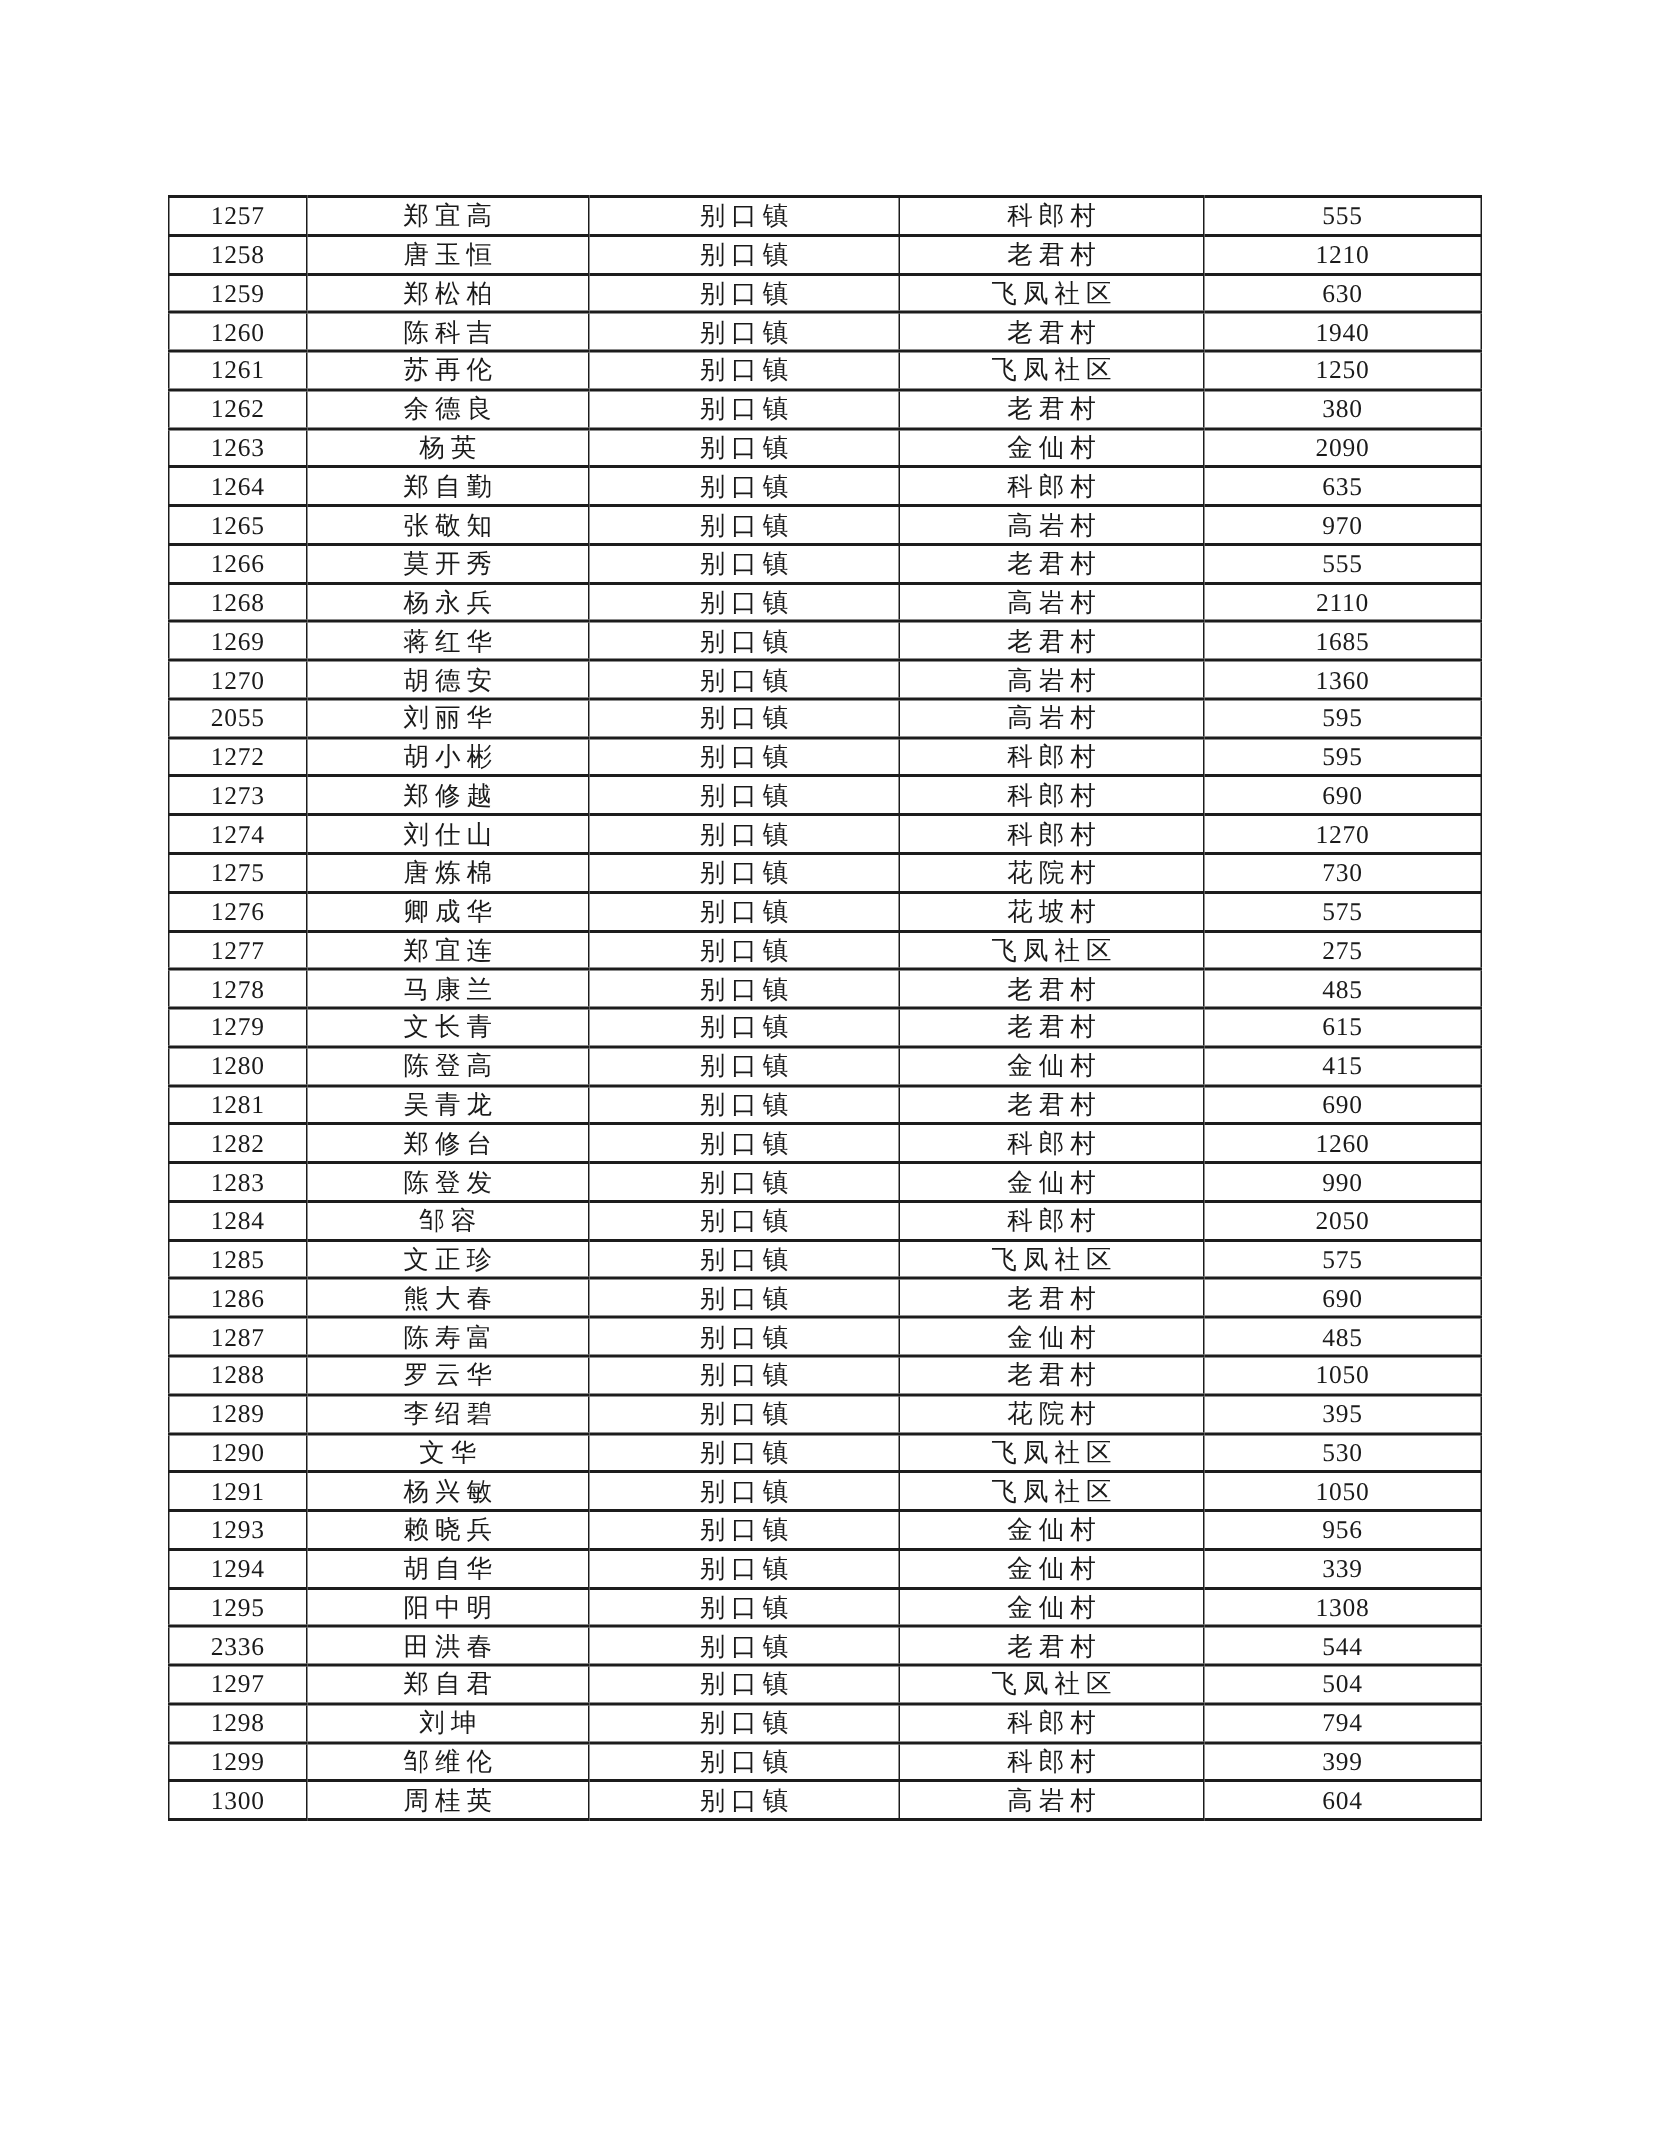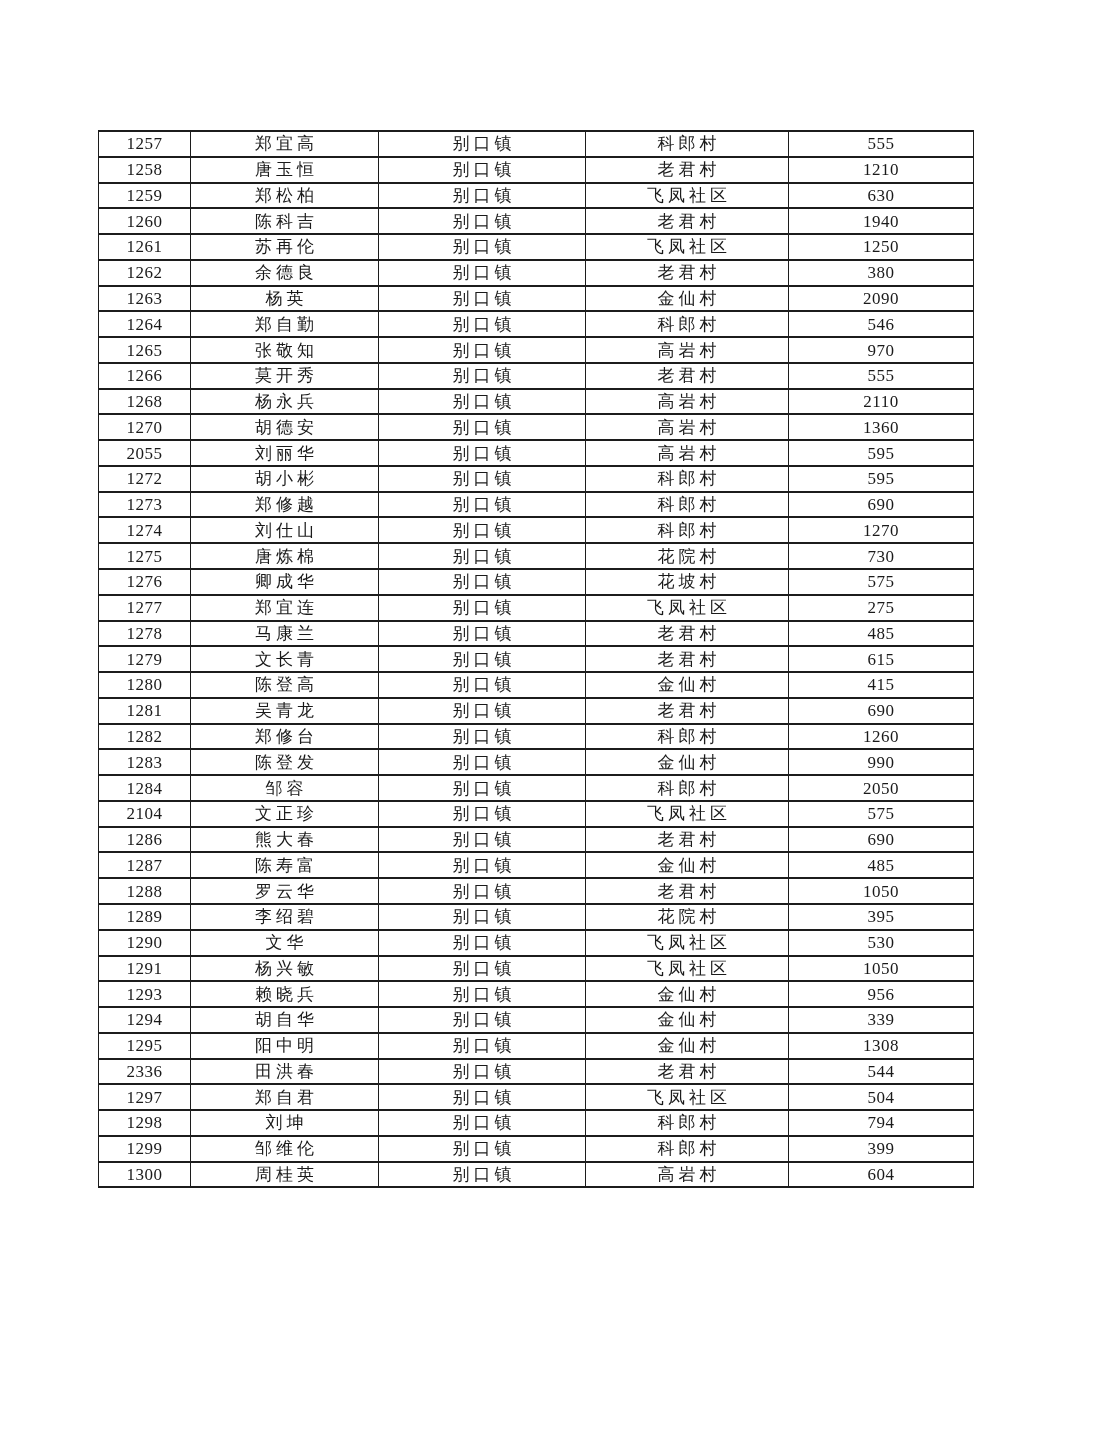--- a/index.html
+++ b/index.html
@@ -9,21 +9,21 @@
     width: 1105px;
     height: 1429px;
     background: #ffffff;
     margin: 0 auto;
     font-family: "Liberation Serif", "DejaVu Serif", serif;
     color: #1a1a1a;
     overflow: hidden;
   }
   table.roster {
     position: absolute;
-    left: 98px;
+    left: 112px;
     top: 130px;
     width: 875px;
     border-collapse: collapse;
     table-layout: fixed;
   }
   table.roster td {
     border-left: 1px solid #1c1c1c;
     border-right: 1px solid #1c1c1c;
     border-top: 2px solid #1c1c1c;
     border-bottom: 2px solid #1c1c1c;
@@ -108,21 +108,21 @@
           <td class="cell-name">杨英</td>
           <td class="cell-town">别口镇</td>
           <td class="cell-village">金仙村</td>
           <td class="cell-amount">2090</td>
         </tr>
         <tr>
           <td class="cell-index">1264</td>
           <td class="cell-name">郑自勤</td>
           <td class="cell-town">别口镇</td>
           <td class="cell-village">科郎村</td>
-          <td class="cell-amount">546</td>
+          <td class="cell-amount">635</td>
         </tr>
         <tr>
           <td class="cell-index">1265</td>
           <td class="cell-name">张敬知</td>
           <td class="cell-town">别口镇</td>
           <td class="cell-village">高岩村</td>
           <td class="cell-amount">970</td>
         </tr>
         <tr>
           <td class="cell-index">1266</td>
@@ -132,20 +132,27 @@
           <td class="cell-amount">555</td>
         </tr>
         <tr>
           <td class="cell-index">1268</td>
           <td class="cell-name">杨永兵</td>
           <td class="cell-town">别口镇</td>
           <td class="cell-village">高岩村</td>
           <td class="cell-amount">2110</td>
         </tr>
         <tr>
+          <td class="cell-index">1269</td>
+          <td class="cell-name">蒋红华</td>
+          <td class="cell-town">别口镇</td>
+          <td class="cell-village">老君村</td>
+          <td class="cell-amount">1685</td>
+        </tr>
+        <tr>
           <td class="cell-index">1270</td>
           <td class="cell-name">胡德安</td>
           <td class="cell-town">别口镇</td>
           <td class="cell-village">高岩村</td>
           <td class="cell-amount">1360</td>
         </tr>
         <tr>
           <td class="cell-index">2055</td>
           <td class="cell-name">刘丽华</td>
           <td class="cell-town">别口镇</td>
@@ -237,21 +244,21 @@
           <td class="cell-amount">990</td>
         </tr>
         <tr>
           <td class="cell-index">1284</td>
           <td class="cell-name">邹容</td>
           <td class="cell-town">别口镇</td>
           <td class="cell-village">科郎村</td>
           <td class="cell-amount">2050</td>
         </tr>
         <tr>
-          <td class="cell-index">2104</td>
+          <td class="cell-index">1285</td>
           <td class="cell-name">文正珍</td>
           <td class="cell-town">别口镇</td>
           <td class="cell-village">飞凤社区</td>
           <td class="cell-amount">575</td>
         </tr>
         <tr>
           <td class="cell-index">1286</td>
           <td class="cell-name">熊大春</td>
           <td class="cell-town">别口镇</td>
           <td class="cell-village">老君村</td>

